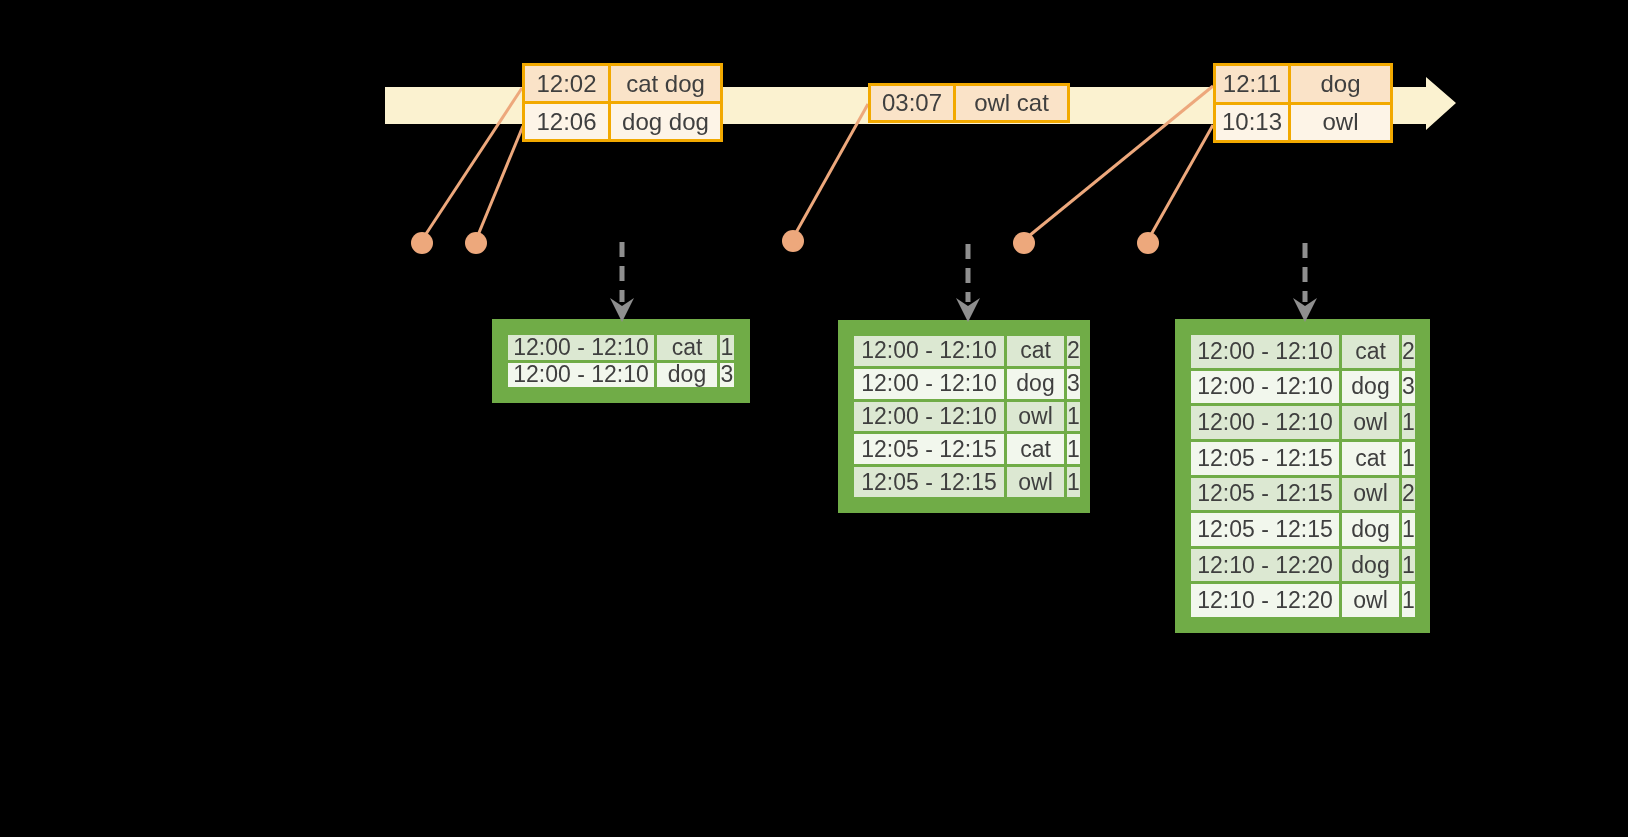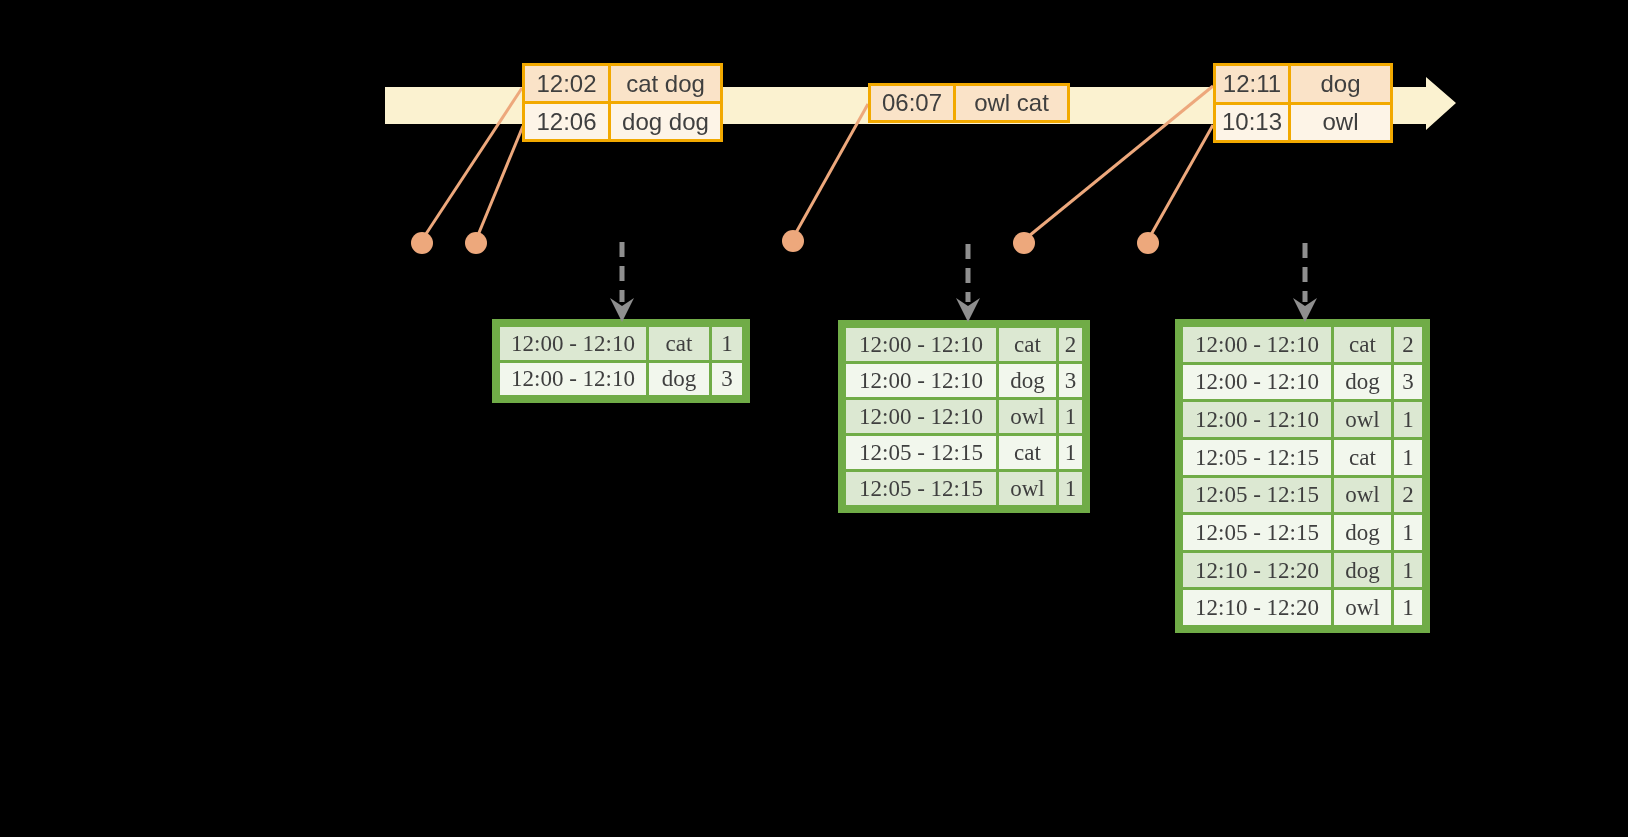--- a/index.html
+++ b/index.html
@@ -29,22 +29,22 @@
   .event-table{
     position:absolute;display:grid;gap:3px;padding:3px;
     background:var(--event-border);box-sizing:border-box;grid-auto-rows:1fr;
   }
   .erow{display:contents;}
   .event-table .erow:nth-child(odd)>.cell{background:var(--event-row-dark);}
   .event-table .erow:nth-child(even)>.cell{background:var(--event-row-light);}
 
   
   .result-table{
-    position:absolute;display:grid;gap:3px;padding:8px;
-    background:var(--result-border);box-sizing:border-box;grid-auto-rows:1fr;font-family:Liberation Serif, serif;
+    position:absolute;display:grid;gap:3px;padding:16px;
+    background:var(--result-border);box-sizing:border-box;grid-auto-rows:1fr;
   }
   .rrow{display:contents;}
   .result-table .rrow:nth-child(odd)>.cell{background:var(--result-row-dark);}
   .result-table .rrow:nth-child(even)>.cell{background:var(--result-row-light);}
 
   .cell{
     display:flex;align-items:center;justify-content:center;
     font-size:23px;line-height:1;color:var(--ink);white-space:nowrap;
   }
   .event-table .cell{font-size:24px;}
@@ -78,21 +78,21 @@
       <div class="cell">cat dog</div>
     </div>
     <div class="erow">
       <div class="cell">12:06</div>
       <div class="cell">dog dog</div>
     </div>
   </div>
 
   <div class="event-table tables" style="left:868px;top:83px;width:202px;height:40px;grid-template-columns:82px 1fr;">
     <div class="erow">
-      <div class="cell">06:07</div>
+      <div class="cell">03:07</div>
       <div class="cell">owl cat</div>
     </div>
   </div>
 
   <div class="event-table tables" style="left:1213px;top:63px;width:180px;height:80px;grid-template-columns:72px 1fr;">
     <div class="erow">
       <div class="cell">12:11</div>
       <div class="cell">dog</div>
     </div>
     <div class="erow">

